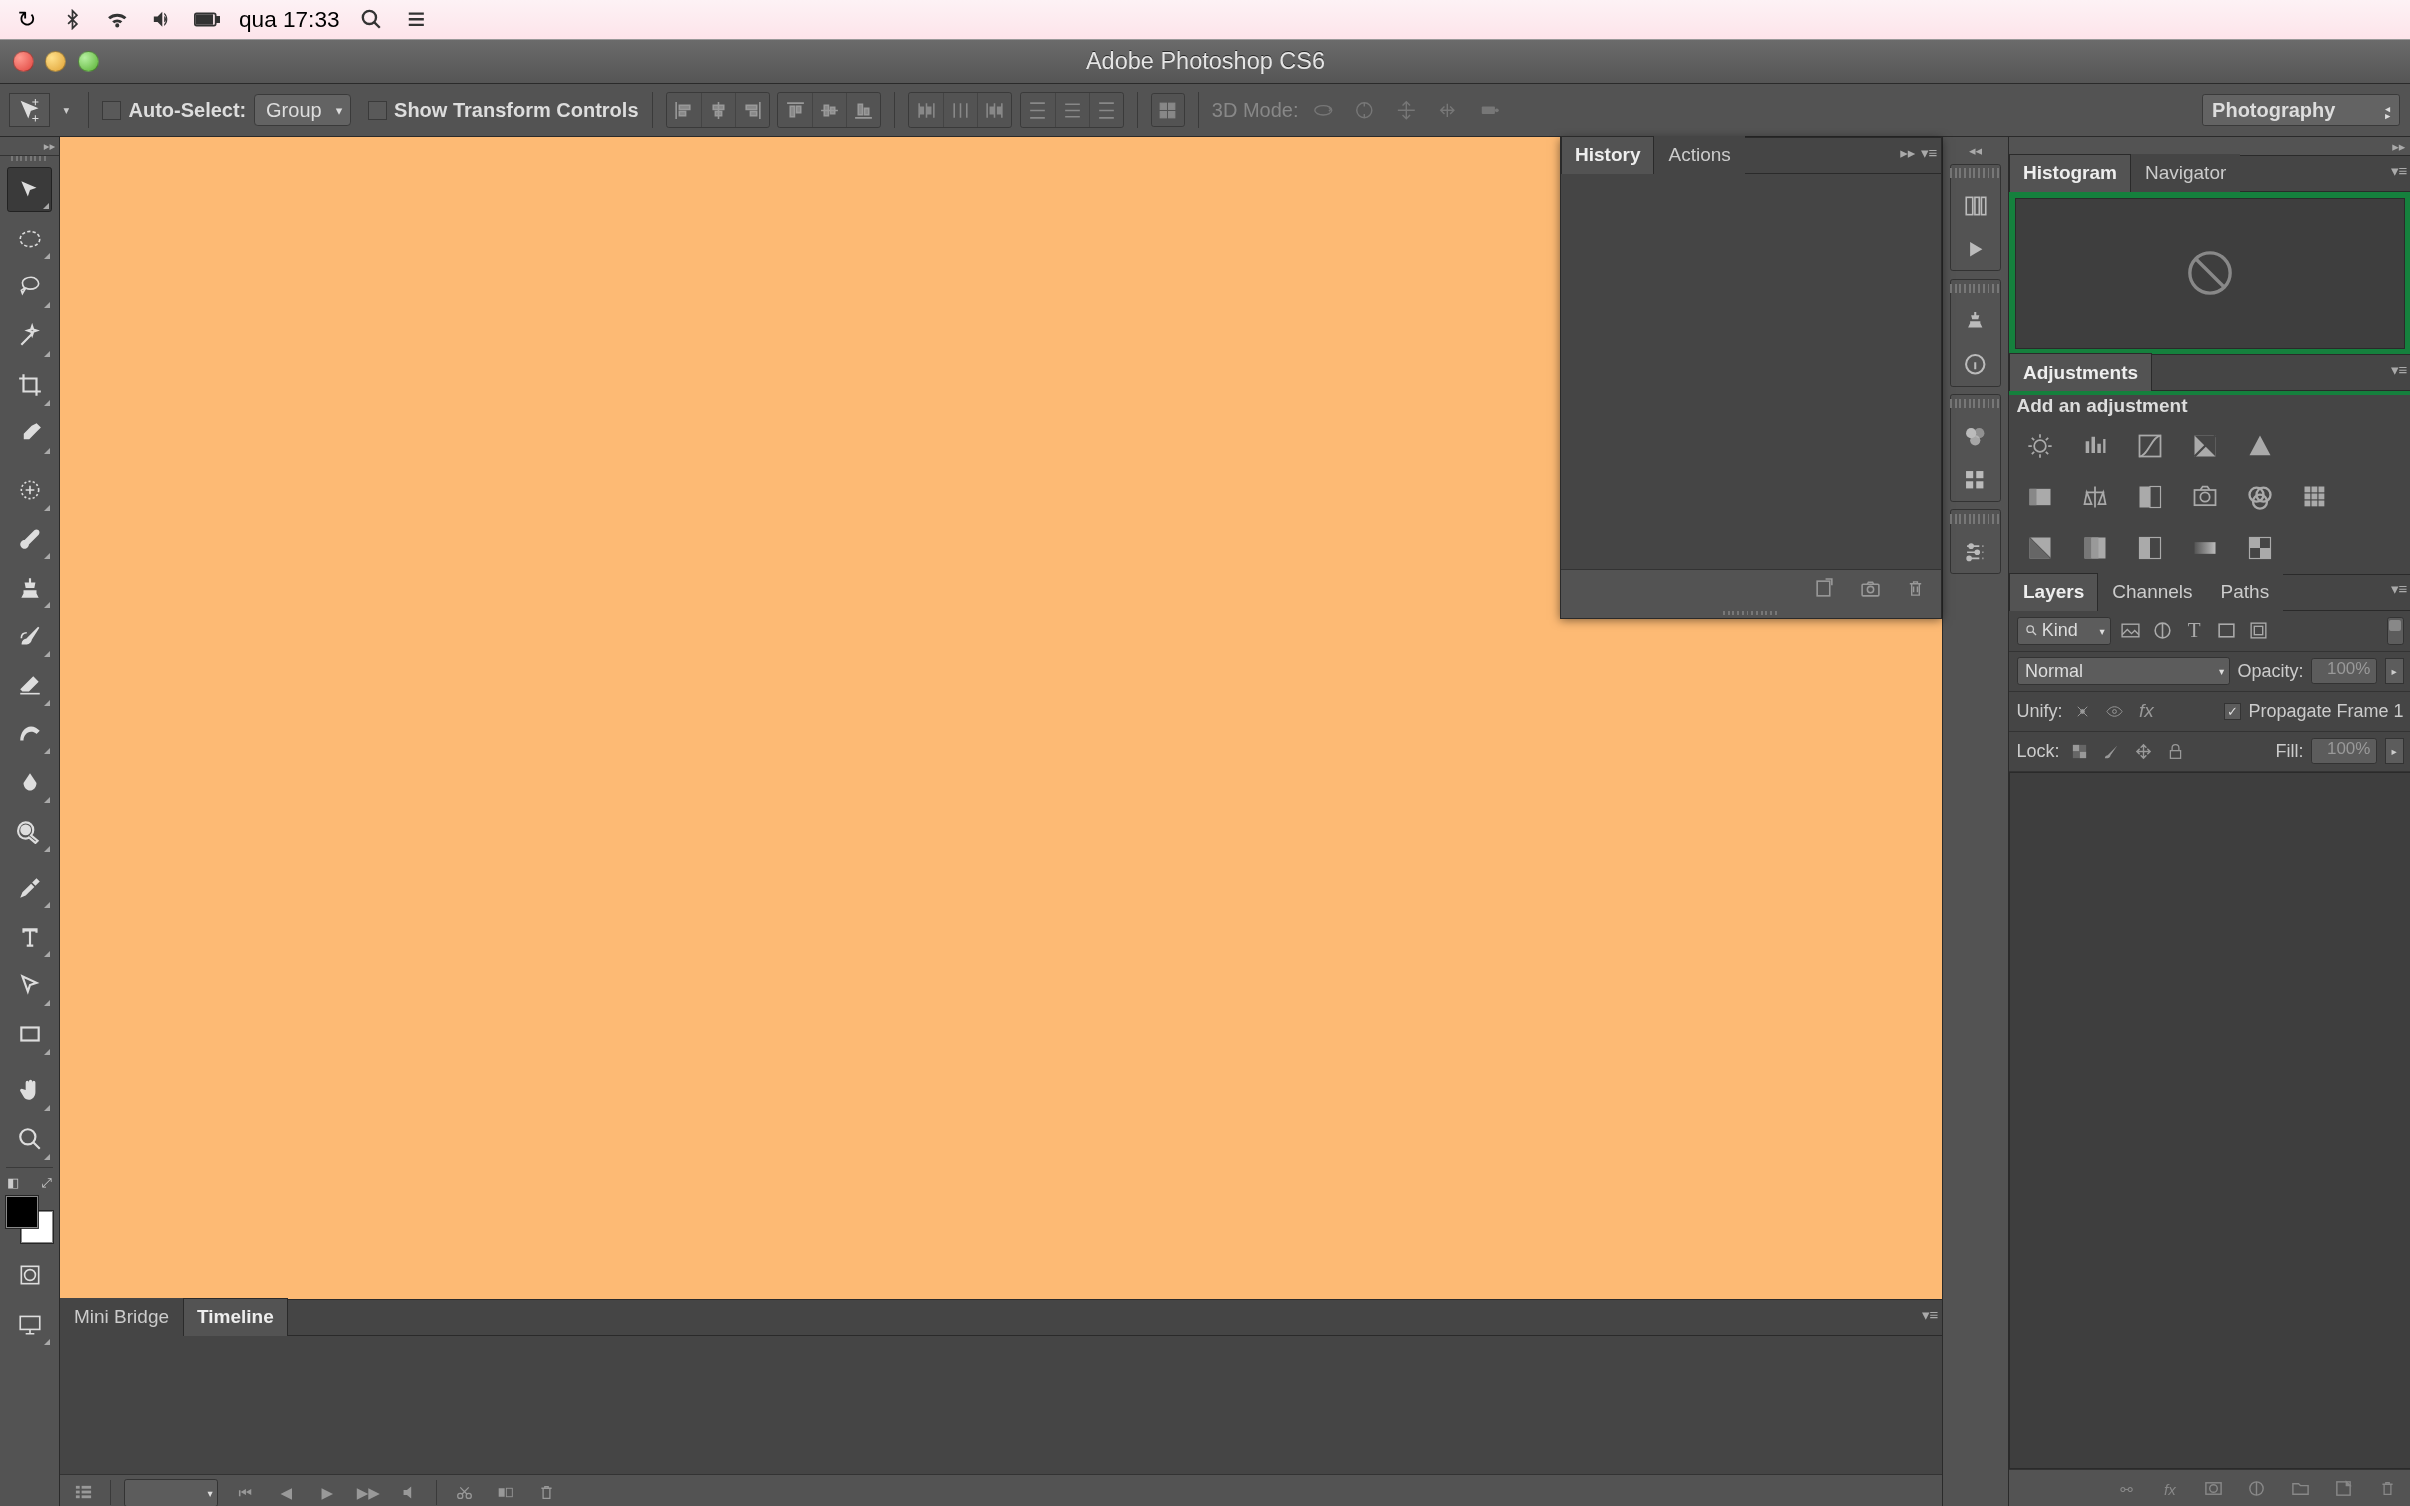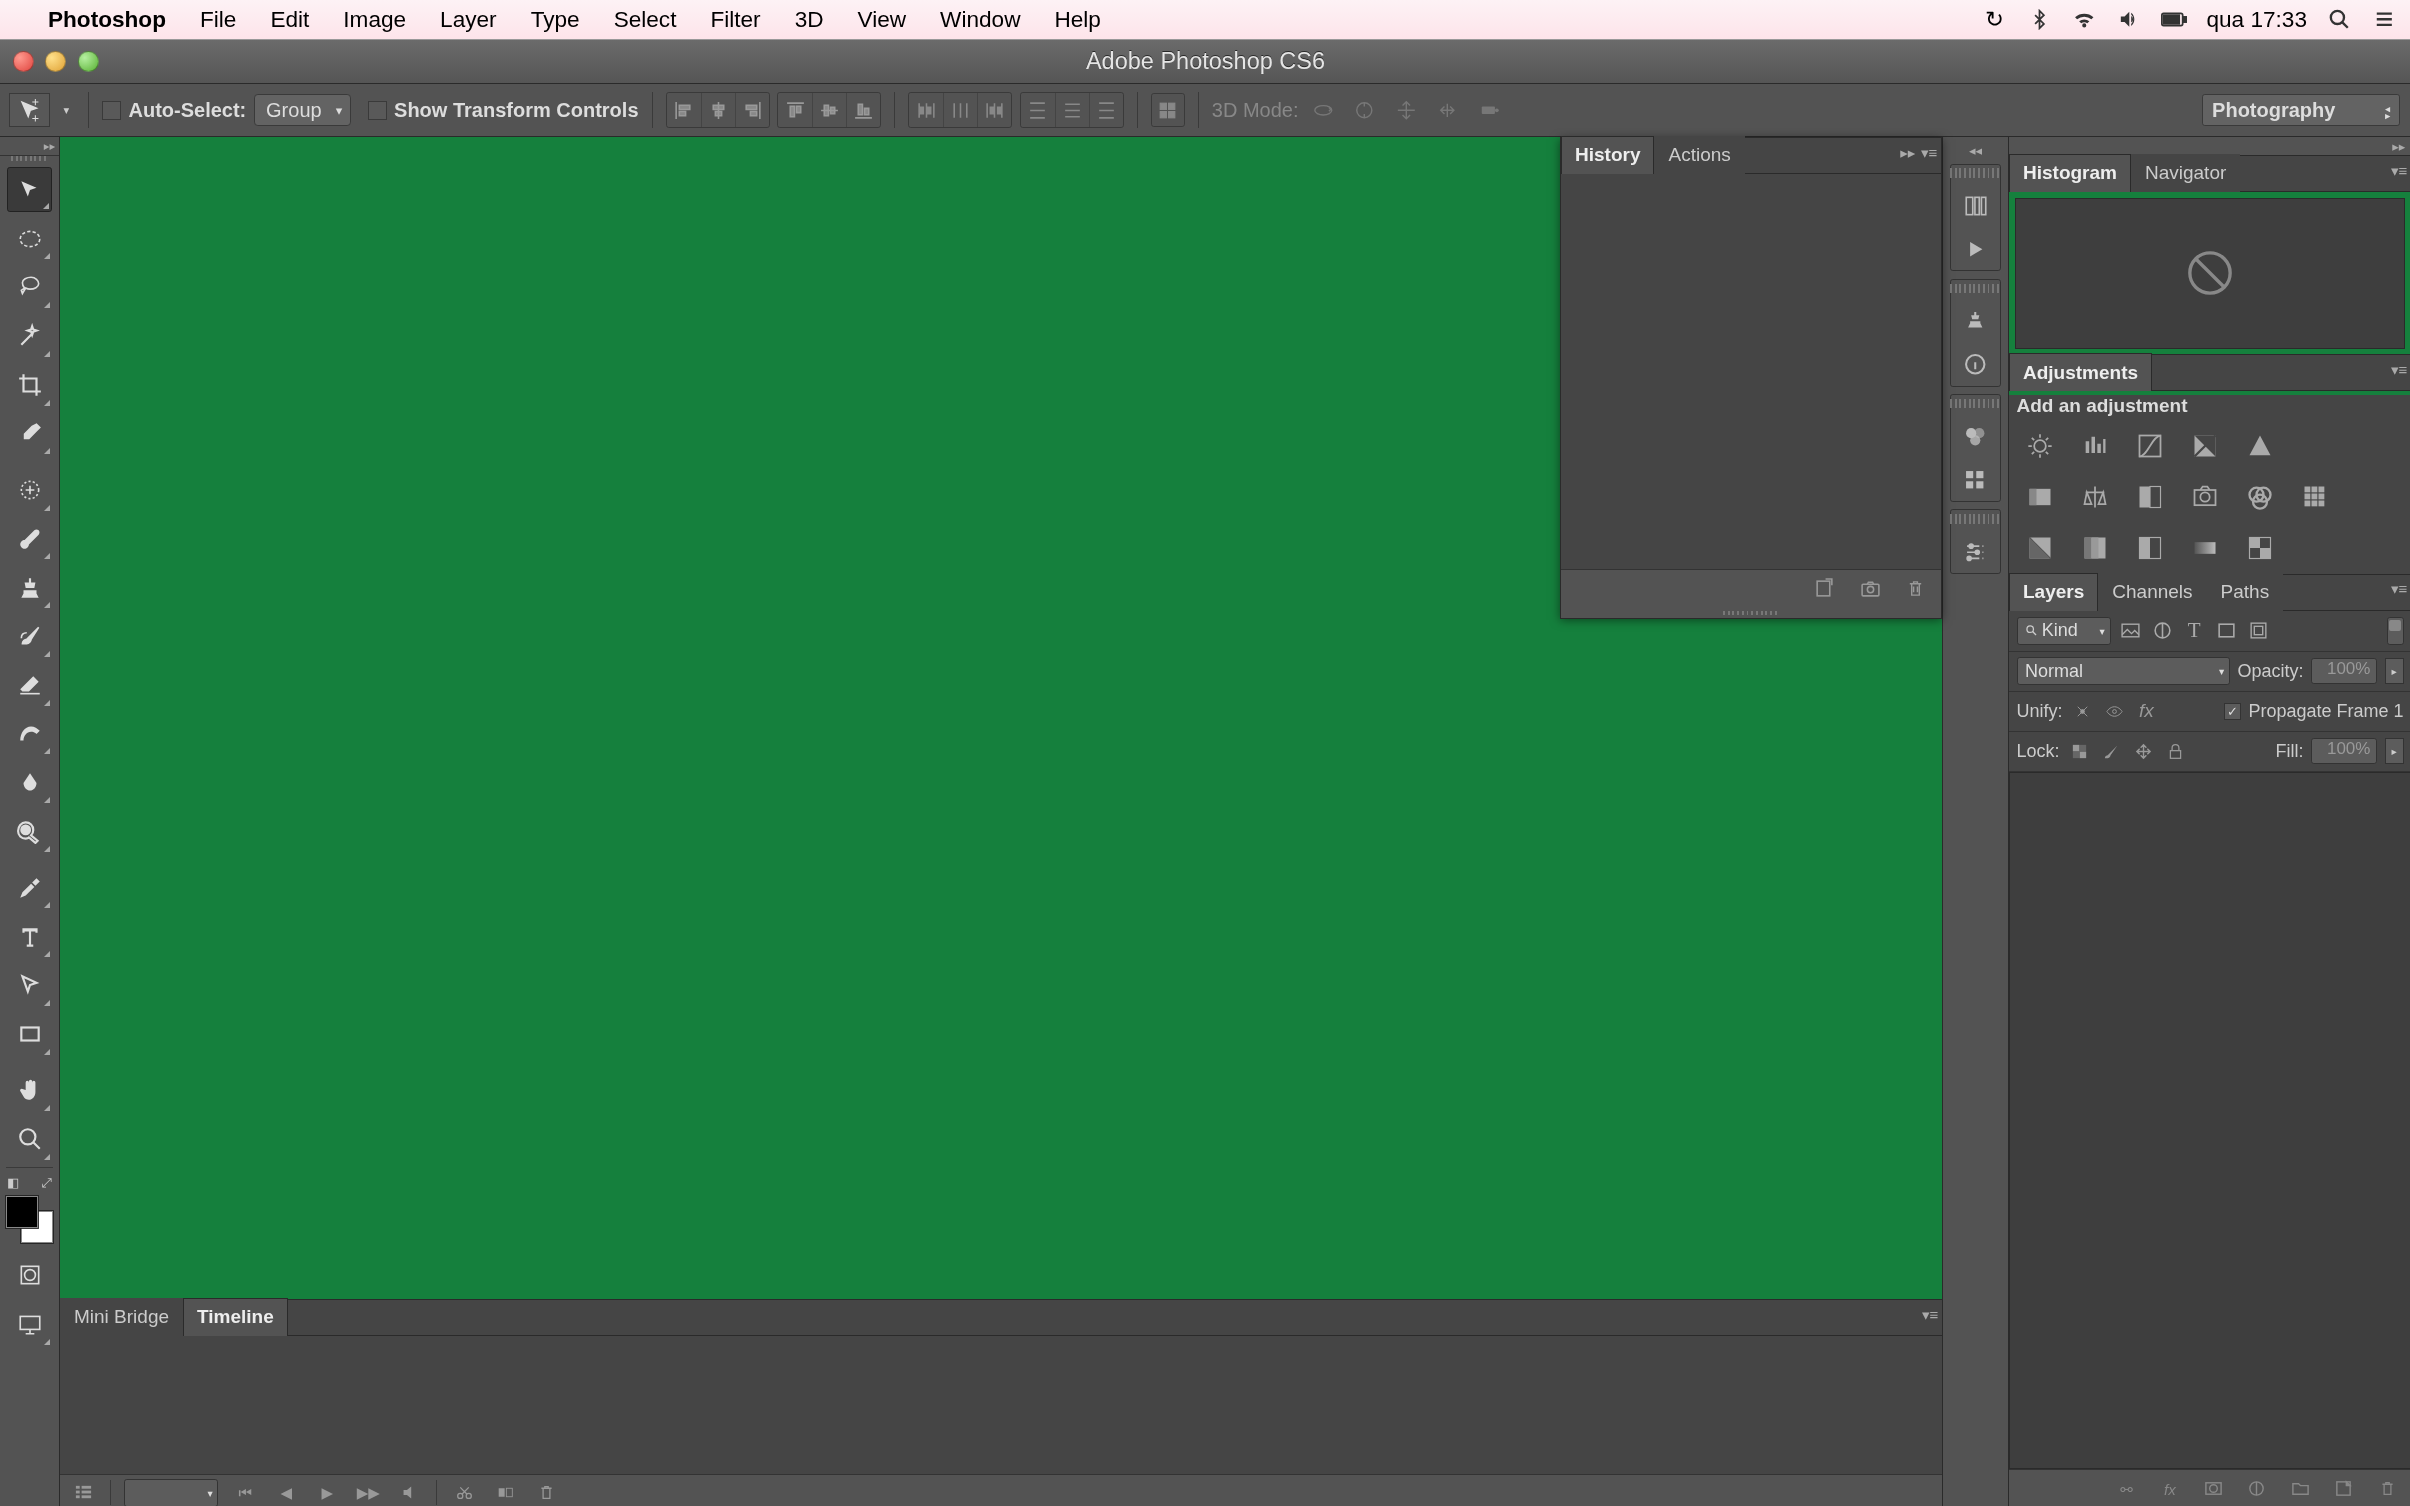--- a/index.html
+++ b/index.html
@@ -76,21 +76,21 @@
   .tool-btn { width:45px; height:45px; margin:1.9px 0; display:flex; align-items:center; justify-content:center; color:#ddd; position:relative; border-radius:2.8px; }
   .tool-btn.sel { background:#3a3a3a; border:0.9px solid #222; }
   .tool-btn svg { width:26px; height:26px; }
   .tool-corner::after { content:""; position:absolute; right:1.9px; bottom:1.9px; border:3.8px solid transparent; border-right-color:#aaa; border-bottom-color:#aaa; }
   .color-swatches { position:relative; width:47px; height:47px; margin-top:5.6px; }
   .swatch-fg { position:absolute; top:0; left:0; width:32px; height:32px; background:#000; border:1.9px solid #888; box-shadow:0 0 0 0.9px #222; }
   .swatch-bg { position:absolute; bottom:0; right:0; width:32px; height:32px; background:#fff; border:1.9px solid #888; box-shadow:0 0 0 0.9px #222; }
   
   
   .center-col { flex:1; display:flex; flex-direction:column; background:#262626; position:relative; }
-  .canvas-area { flex:1; background:#15803d; position:relative; }
+  .canvas-area { flex:1; background:#fdba74; position:relative; }
   
   
   .history-float { position:absolute; top:0; right:0; width:382px; background:#535353; border:0.9px solid #2a2a2a; box-shadow:0 1.9px 9.4px rgba(0,0,0,0.5); }
   .panel-tabs { height:36px; background:#454545; display:flex; align-items:flex-end; border-bottom:0.9px solid #2a2a2a; position:relative;}
   .panel-tab { padding:7.5px 13px; font-size:19px; color:#ccc; background:#454545; border:0.9px solid transparent; border-bottom:none; margin-bottom:-0.9px;}
   .panel-tab.active { background:#535353; color:#eee; border-color:#2a2a2a; font-weight:bold;}
   .panel-tab-icons { position:absolute; right:3.8px; top:5.6px; display:flex; gap:5.6px; color:#aaa; font-size:15px;}
   .panel-body { height:395px; background:#454545; }
   .panel-footer { height:38px; background:#535353; border-top:0.9px solid #333; display:flex; justify-content:flex-end; align-items:center; gap:21px; padding:0 13px; color:#999; }
   .panel-grip { height:11.3px; background:#535353; display:flex; justify-content:center; align-items:center; }
@@ -133,35 +133,20 @@
   .chk { width:17px; height:17px; border:0.9px solid #333; background:#5c5c5c; display:inline-flex; align-items:center; justify-content:center; color:#ddd; font-size:13px;}
   .lbl { font-size:18px; color:#ccc;}
   
   .small-icon { width:24.5px; height:24.5px; display:flex; align-items:center; justify-content:center; color:#999;}
   .flex-spacer { flex:1; }
 </style>
 </head>
 <body>
 
 <div class="mac-menubar">
-  <div class="mac-left">
-    <span class="apple-logo"></span>
-    <span class="menu-item bold">Photoshop</span>
-    <span class="menu-item">File</span>
-    <span class="menu-item">Edit</span>
-    <span class="menu-item">Image</span>
-    <span class="menu-item">Layer</span>
-    <span class="menu-item">Type</span>
-    <span class="menu-item">Select</span>
-    <span class="menu-item">Filter</span>
-    <span class="menu-item">3D</span>
-    <span class="menu-item">View</span>
-    <span class="menu-item">Window</span>
-    <span class="menu-item">Help</span>
-  </div>
   <div class="mac-right">
     <span class="status-icon">↻</span>
     <span class="status-icon">
       <svg viewBox="0 0 24 24" width="21" height="21" fill="none" stroke="#333" stroke-width="2">
           <path d="M7 7l10 10-5 5V2l5 5L7 17"></path>
         </svg>
     </span>
     <span class="status-icon">
       <svg viewBox="0 0 24 24" width="24.5" height="24.5" fill="#333">
           <path d="M12 20a2 2 0 100-4 2 2 0 000 4zm-5-6a8 8 0 0110 0l-2 2a5 5 0 00-6 0zm-4-4a14 14 0 0118 0l-2 2a11 11 0 00-14 0z"></path>

